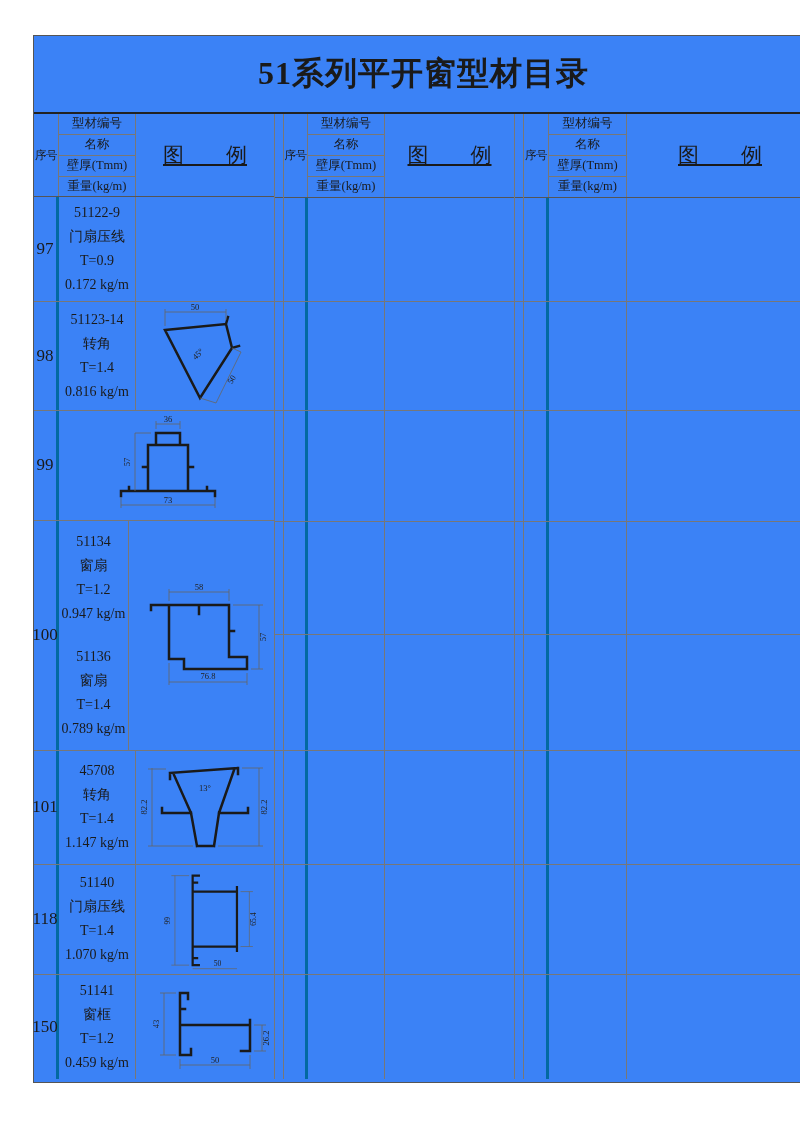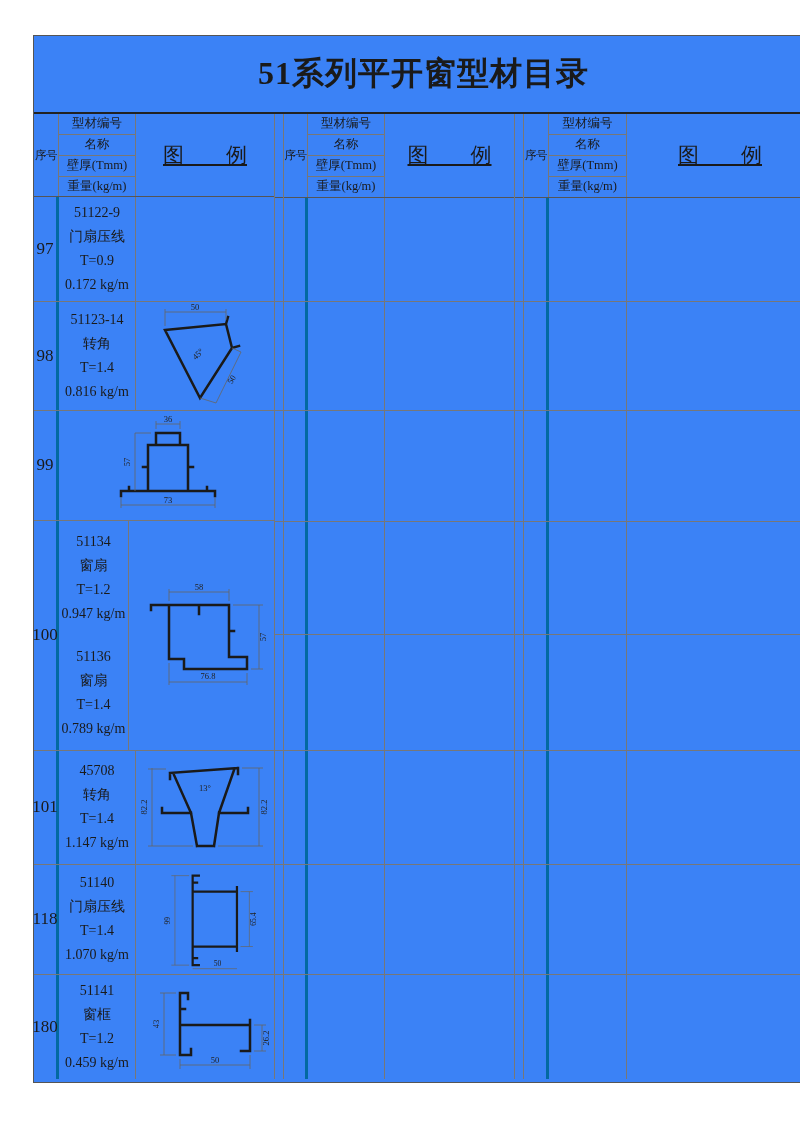--- a/index.html
+++ b/index.html
@@ -184,21 +184,21 @@
               <text class="dt" text-anchor="middle" transform="rotate(-90 23 63)" x="23" y="63">99</text>
               <path class="dim" d="M102 30 H116 M102 92 H116 M112 30 V92"></path>
               <text class="dt" text-anchor="middle" transform="rotate(-90 119 61)" x="119" y="61">65.4</text>
               <path class="dim" d="M48 117 H98"></path>
               <text class="dt" x="76" y="114" text-anchor="middle">50</text>
             </svg>
           </div>
         </div>
 
         <div class="brow" style="height:105px">
-          <div class="seqc">180</div>
+          <div class="seqc">150</div>
           <div class="fieldsc">
             <div>51141</div>
             <div>窗框</div>
             <div>T=1.2</div>
             <div>0.459 kg/m</div>
           </div>
           <div class="illusc">
             <svg width="135" height="95" viewBox="0 0 135 95">
               <path class="prof" d="M42 14 V76 M42 14 H50 V20 M42 30 H47 M42 76 H53 V70 M42 46 H112 M112 46 V72 M112 72 H103 M112 46 V41"></path>
               <path class="dim" d="M38 14 H22 M38 76 H22 M26 14 V76"></path>

